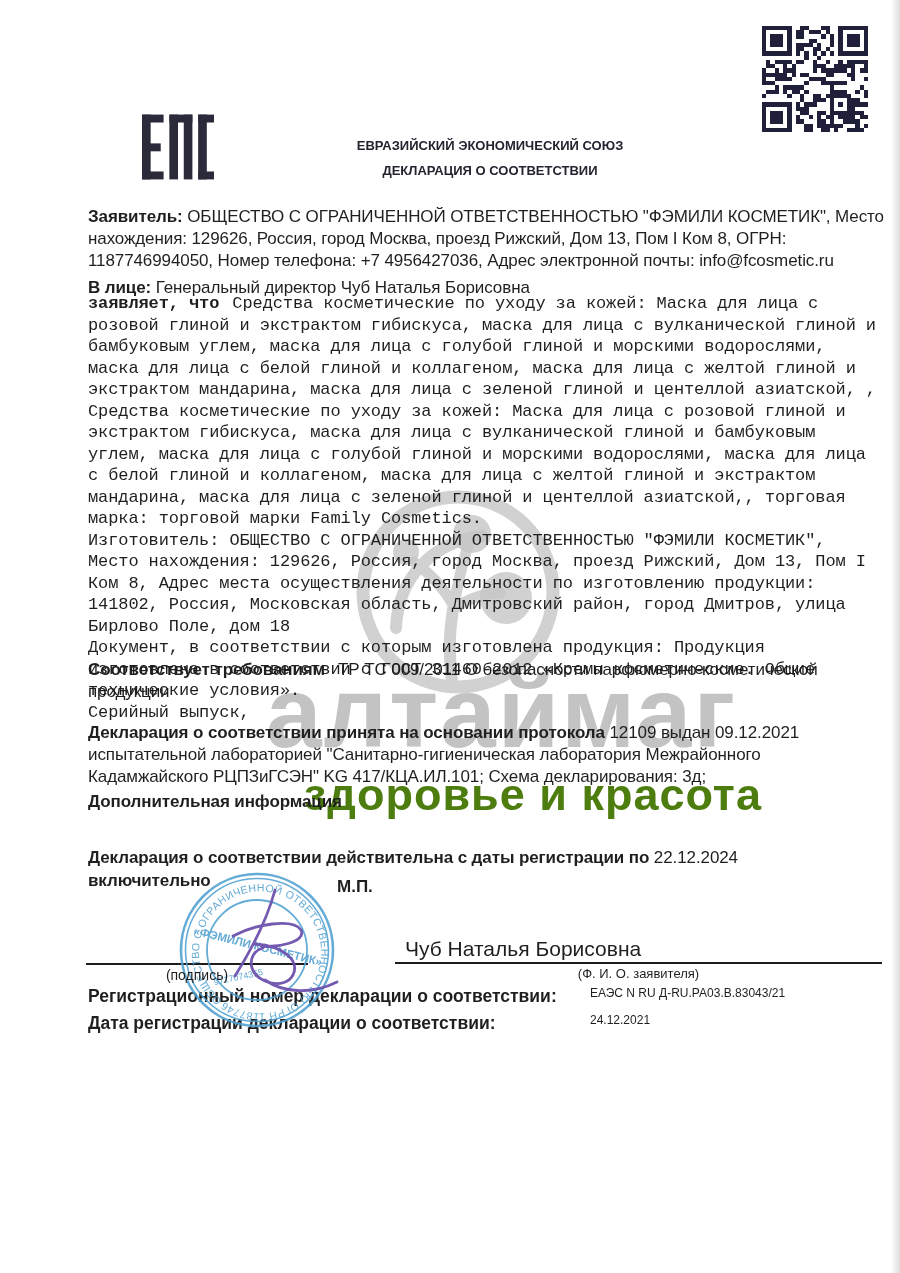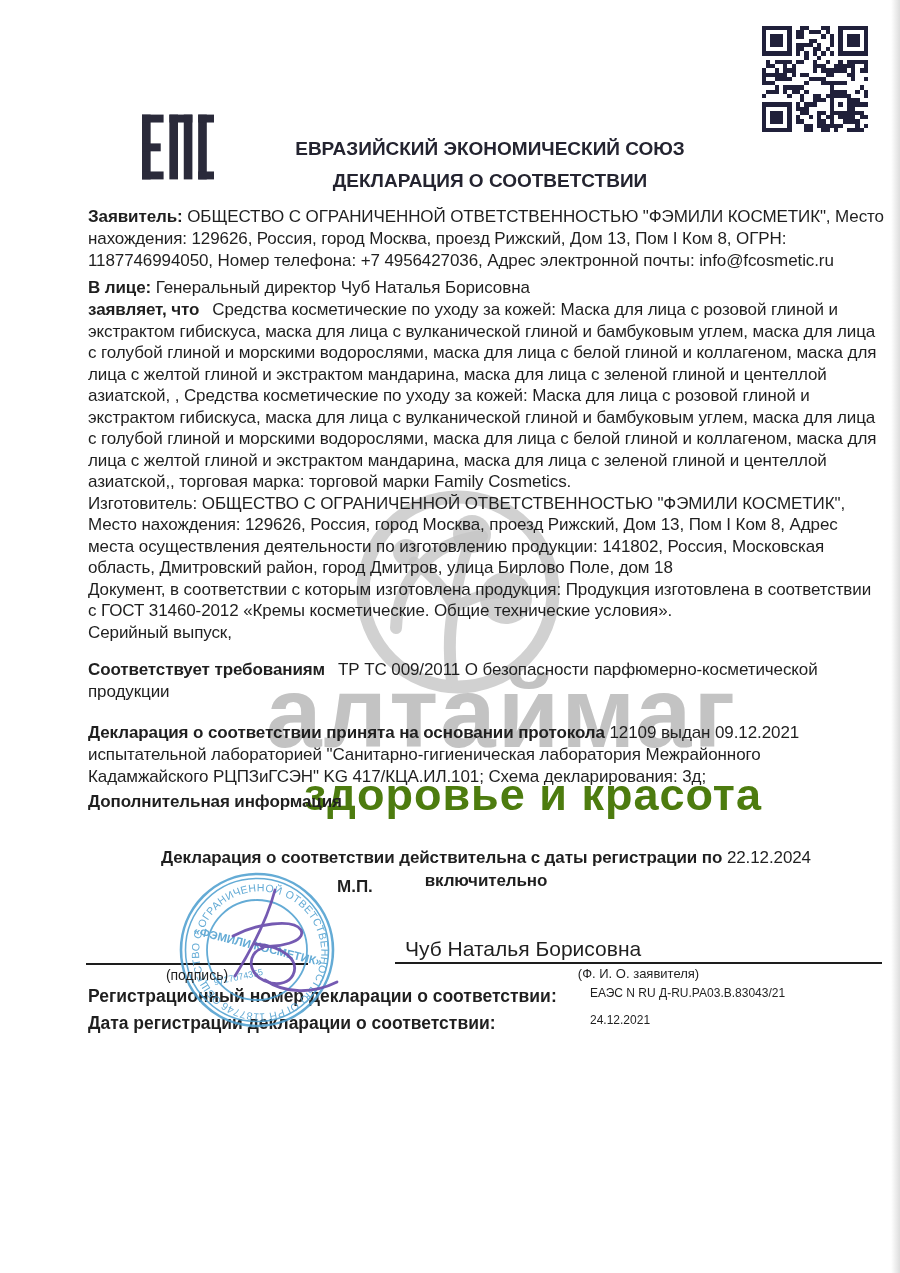--- a/index.html
+++ b/index.html
@@ -16,36 +16,36 @@
   .wm-sub{
     left:304px;top:772px;font-size:45px;font-weight:bold;color:#4d7c0f;
     letter-spacing:1px;line-height:1;
   }
   .wm-logo{left:348px;top:486px;}
   
   .eac-logo{position:absolute;left:142px;top:114px;z-index:1;}
   .qr{position:absolute;left:762px;top:26px;z-index:1;}
   .title-block{
     position:absolute;left:210px;top:138px;width:560px;z-index:1;
-    text-align:center;font-weight:bold;font-size:19px;color:#242430;
+    text-align:center;font-weight:bold;font-size:13px;color:#242430;
   }
   .title-block .t1{margin:0 0 10px 0;}
   .title-block .t2{margin:0;}
   
   .blk{position:absolute;left:88px;width:796px;z-index:1;font-size:17px;
        line-height:21.5px;letter-spacing:-0.1px;}
   .blk p{margin:0;}
   b.gap{margin-right:13px;}
   #p-declarant{top:206px;line-height:22px;}
   #p-person{top:277px;line-height:22px;}
-  #p-declares{top:299px;}
+  #p-declares{top:293px;font-family:Liberation Mono, monospace;}
   #p-conforms{top:659px;line-height:22px;width:784px;}
   #p-basis{top:722px;line-height:22px;}
   #p-addinfo{top:791px;}
-  #p-validity{top:846px;line-height:23px;text-align:center;}
+  #p-validity{top:846px;line-height:23px;}
   
   .sig-line1{position:absolute;left:86px;top:963px;width:222px;border-top:2px solid #1d1d1d;z-index:1;}
   .sig-line2{position:absolute;left:395px;top:962px;width:487px;border-top:2px solid #1d1d1d;z-index:1;}
   .sig-cap1{position:absolute;left:86px;top:967px;width:222px;text-align:center;font-size:14px;z-index:3;}
   .sig-cap2{position:absolute;left:395px;top:966px;width:487px;text-align:center;font-size:13px;z-index:1;}
   .mp{position:absolute;left:337px;top:877px;font-size:17px;font-weight:bold;z-index:3;}
   .sig-name{position:absolute;left:405px;top:937px;font-size:21px;z-index:1;}
   .stamp{position:absolute;left:177px;top:870px;z-index:2;opacity:0.88;}
   .scribble{position:absolute;left:205px;top:872px;z-index:2;}
   

